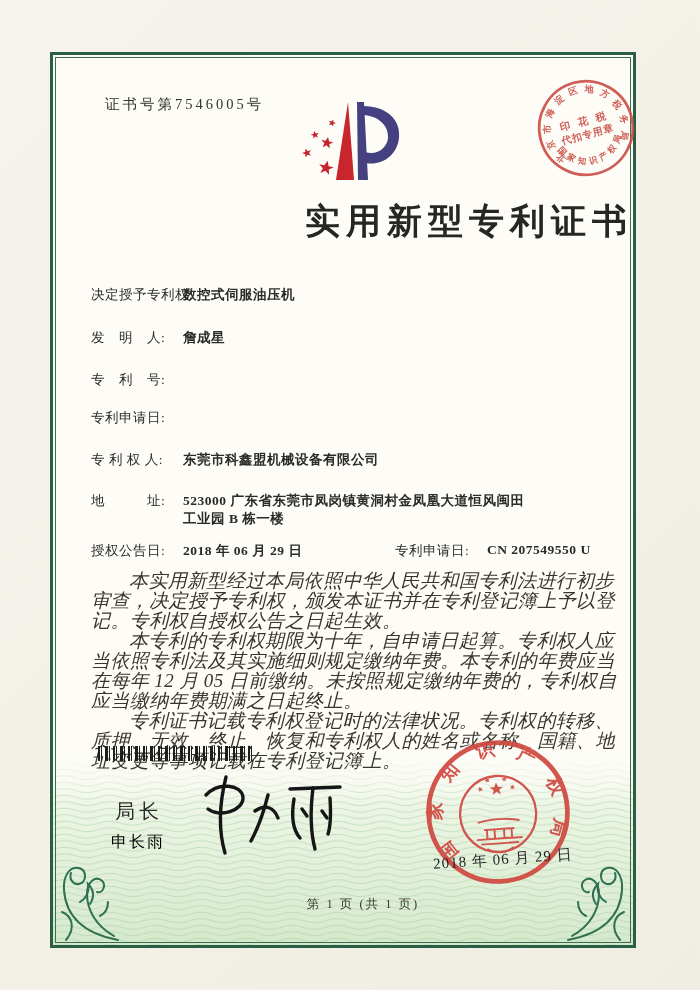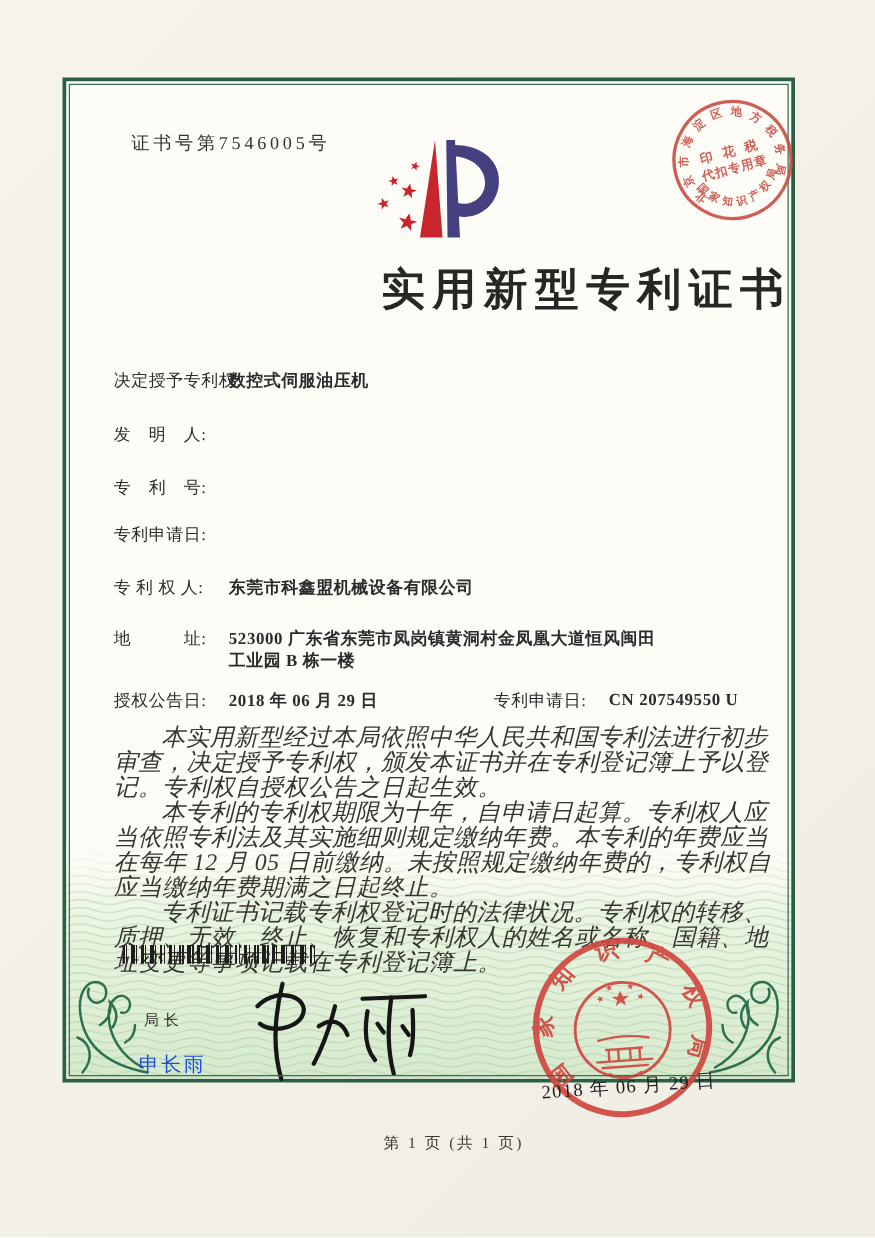--- a/index.html
+++ b/index.html
@@ -2,21 +2,21 @@
 <html><head>
 <meta charset="utf-8">
 <style>
   html,body{margin:0;padding:0;}
   .page{
     position:relative; width:700px; height:990px; overflow:hidden;
     background:linear-gradient(135deg,#f6f3ec 0%,#f3f0e8 55%,#f0ede4 100%);
     font-family:"Liberation Serif","DejaVu Serif",serif; color:#2b2b2b;
   }
   .cert{
-    position:absolute; left:50px; top:62px; width:586px; height:804px;
+    position:absolute; left:50px; top:52px; width:586px; height:896px;
     background:#fdfcf7; border:3px solid #2b5f45; box-sizing:border-box;
   }
   .cert::after{
     content:""; position:absolute; inset:2px; border:1px solid #3a6d52; pointer-events:none;
   }
   .guilloche{position:absolute; left:0; bottom:0; width:100%; height:190px;}
   .flourish{position:absolute; bottom:3px; width:66px; height:112px;}
   .flourish.left{left:3px;}
   .flourish.right{right:3px; transform:scaleX(-1);}
   .cert-no{
@@ -37,22 +37,22 @@
   }
   .body-text p{margin:0; text-indent:2em;}
   .barcode{
     position:absolute; left:45px; top:691px; width:156px; height:15px;
     background:repeating-linear-gradient(90deg,
       #1e1e1e 0 2px, transparent 2px 3px,
       #1e1e1e 3px 4px, transparent 4px 7px,
       #1e1e1e 7px 10px, transparent 10px 11px,
       #1e1e1e 11px 12px, transparent 12px 15px);
   }
-  .director-title{position:absolute; left:62px; top:743px; font-size:12px; letter-spacing:4px; color:#2c2c28;}
-  .director-name{position:absolute; left:58px; top:777px; font-size:16px; letter-spacing:2px; color:#1d4ed8;}
+  .director-title{position:absolute; left:62px; top:743px; font-size:20px; letter-spacing:4px; color:#2c2c28;}
+  .director-name{position:absolute; left:58px; top:777px; font-size:16px; letter-spacing:2px; color:#000000;}
   .signature{position:absolute; left:135px; top:712px; width:170px; height:100px;}
   .seal{position:absolute; left:369px; top:681px; width:152px; height:152px; opacity:.92; transform:rotate(-4deg);}
   .seal-date{
     position:absolute; left:370px; top:795px; width:160px; text-align:center;
     font-size:15px; letter-spacing:1px; color:#1f1f1f; transform:rotate(-4deg);
   }
   .footer{
     position:absolute; left:0; top:841px; width:100%; text-align:center;
     font-size:12.5px; letter-spacing:2px; color:#3a3a34;margin-left:20px;
   }
@@ -122,20 +122,21 @@
 
     <div class="title">实用新型专利证书</div>
 
     <div class="fields">
       <div class="frow" style="top:231px">
         <span class="lbl">决定授予专利权:</span>
         <span class="val">数控式伺服油压机</span>
       </div>
       <div class="frow" style="top:274px">
         <span class="lbl">发　明　人:</span>
+        <span class="val">詹成星</span>
       </div>
       <div class="frow" style="top:316px">
         <span class="lbl">专　利　号:</span>
       </div>
       <div class="frow" style="top:354px">
         <span class="lbl">专利申请日:</span>
       </div>
       <div class="frow" style="top:396px">
         <span class="lbl">专 利 权 人:</span>
         <span class="val">东莞市科鑫盟机械设备有限公司</span>

